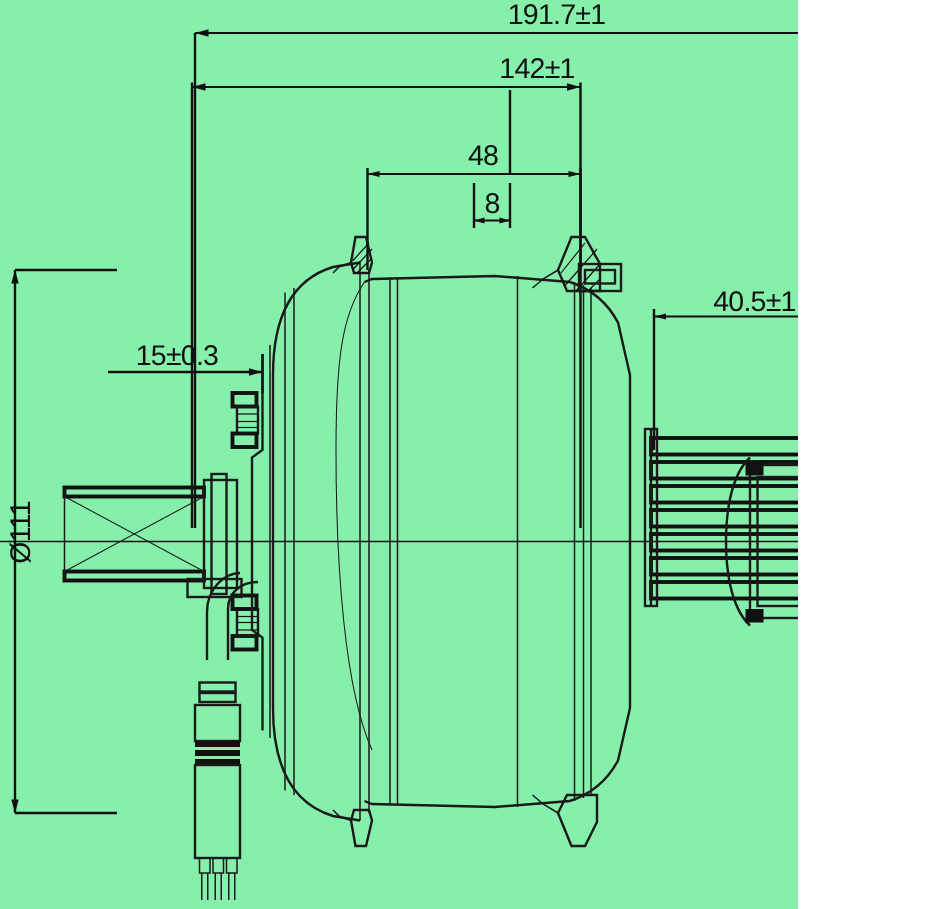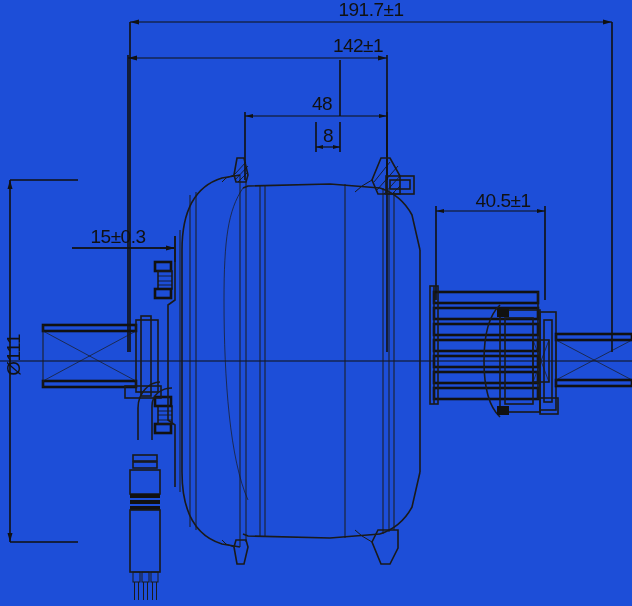--- a/index.html
+++ b/index.html
@@ -5,23 +5,23 @@
   html, body {
     margin: 0;
     padding: 0;
     background: #ffffff;
   }
   body {
     font-family: "Liberation Sans", sans-serif;
   }
   #drawing-root {
     position: relative;
-    width: 632px;
+    width: 532px;
     height: 606px;
-    background: #1d4ed8;
+    background: #86efac;
     overflow: hidden;
   }
   svg.cad {
     display: block;
     width: 632px;
     height: 606px;
   }
   .obj     { fill: none; stroke: #1a1a1a; stroke-width: 1.6; }
   .obj-thin{ fill: none; stroke: #1a1a1a; stroke-width: 1.0; }
   .obj-hair{ fill: none; stroke: #1a1a1a; stroke-width: 0.7; }

